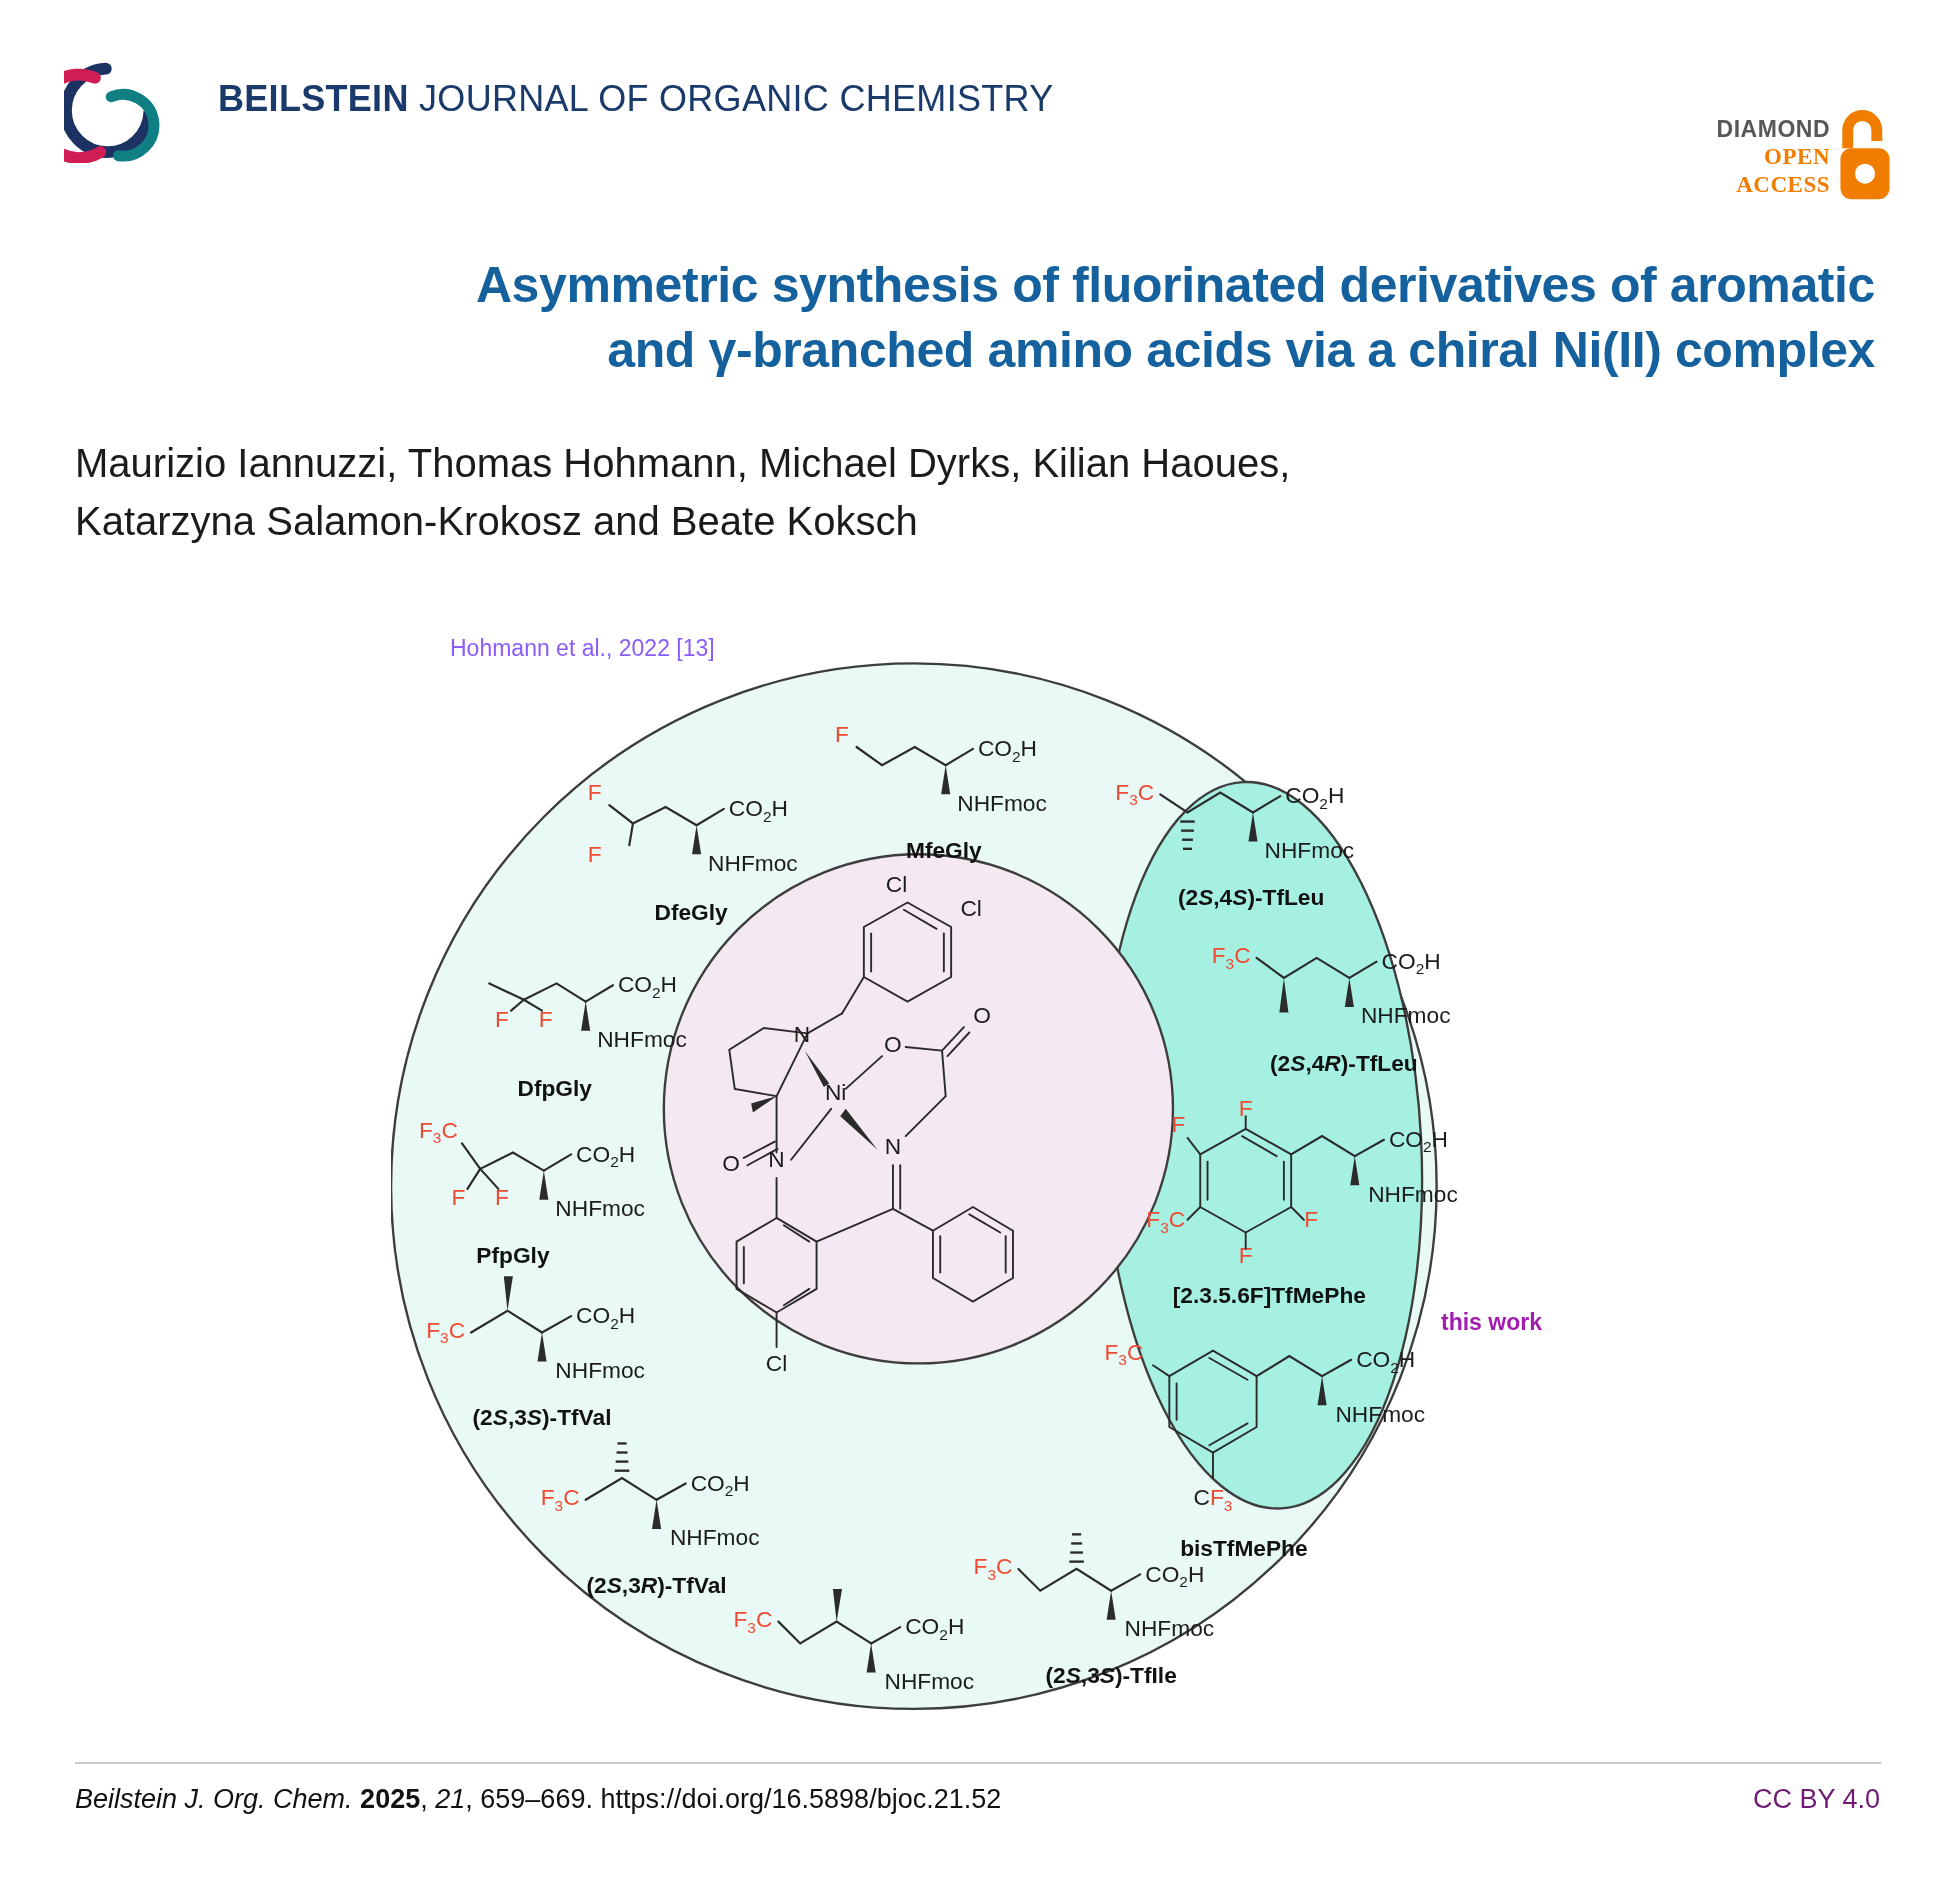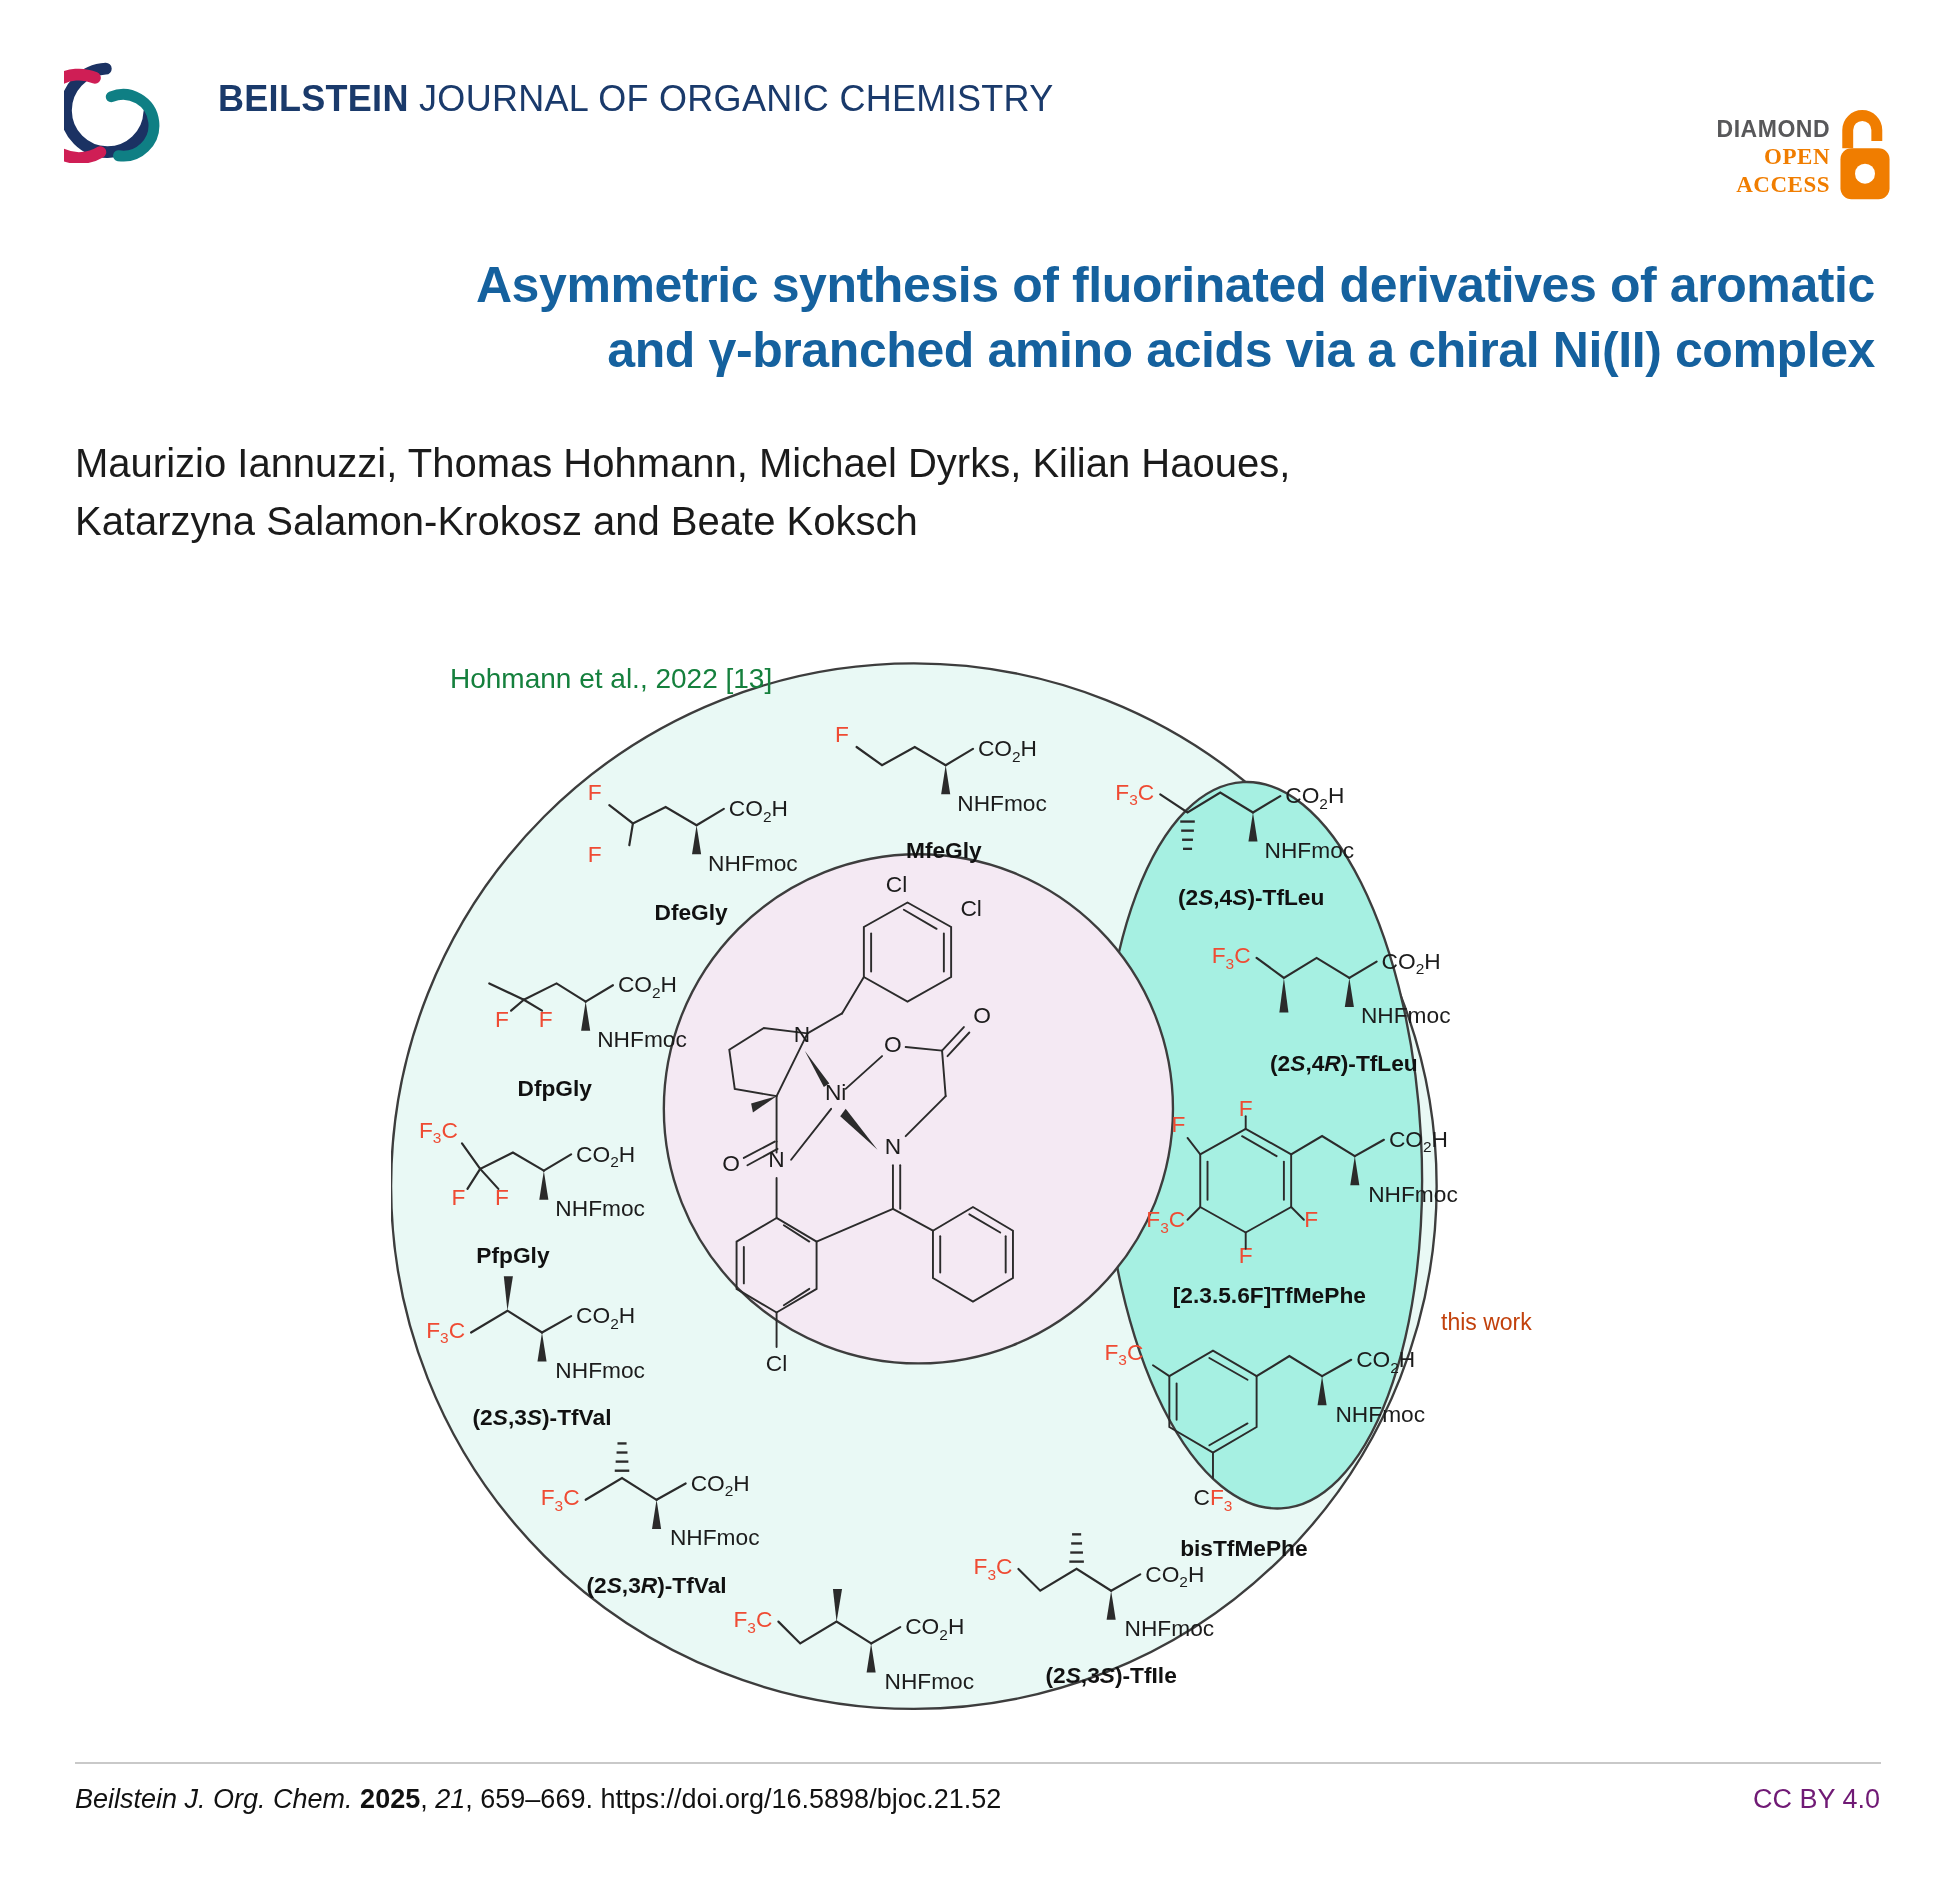--- a/index.html
+++ b/index.html
@@ -42,26 +42,26 @@
   }
   .authors {
     position:absolute; left:75px; top:435px; width:1546px;
     font-size:40px; color:#1b1b1b; line-height:1.44;
   }
 
   
   .figure { position:absolute; left:391px; top:627px; width:1173px; height:1091px; }
   .fig-svg { display:block; }
   .fig-cite {
-    position:absolute; left:59px; top:36px;
-    font-size:28px; color:#15803d; white-space:nowrap;
+    position:absolute; left:59px; top:8px;
+    font-size:23px; color:#8b5cf6; white-space:nowrap;
   }
   .fig-thiswork {
     position:absolute; left:1050px; top:682px;
-    font-size:23px; color:#c2410c; white-space:nowrap;
+    font-size:23px; color:#a21caf; white-space:nowrap;font-weight:bold;
   }
 
   
   .footer-rule {
     position:absolute; left:75px; top:1762px; width:1806px; height:1.8px;
     background:#c9c9c9;
   }
   .footer-left {
     position:absolute; left:75px; top:1784px;
     font-size:27px; color:#111; white-space:nowrap;

